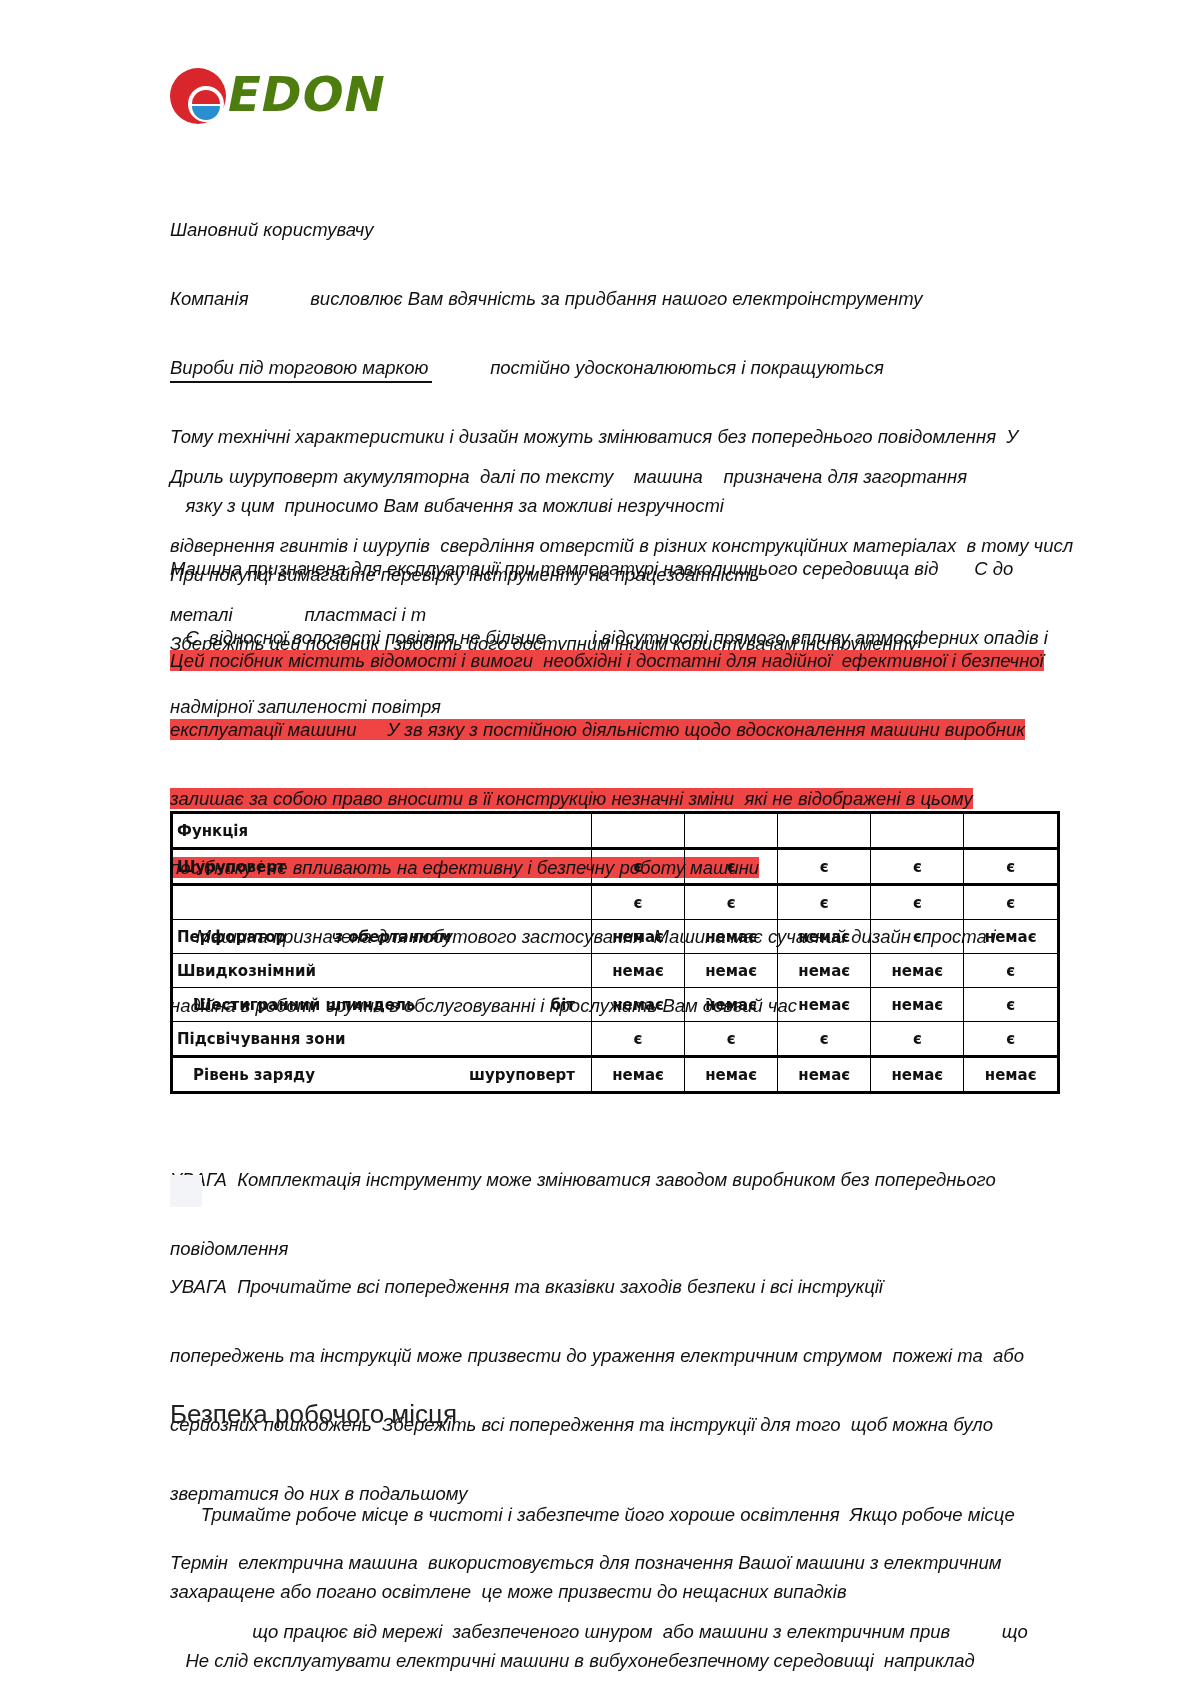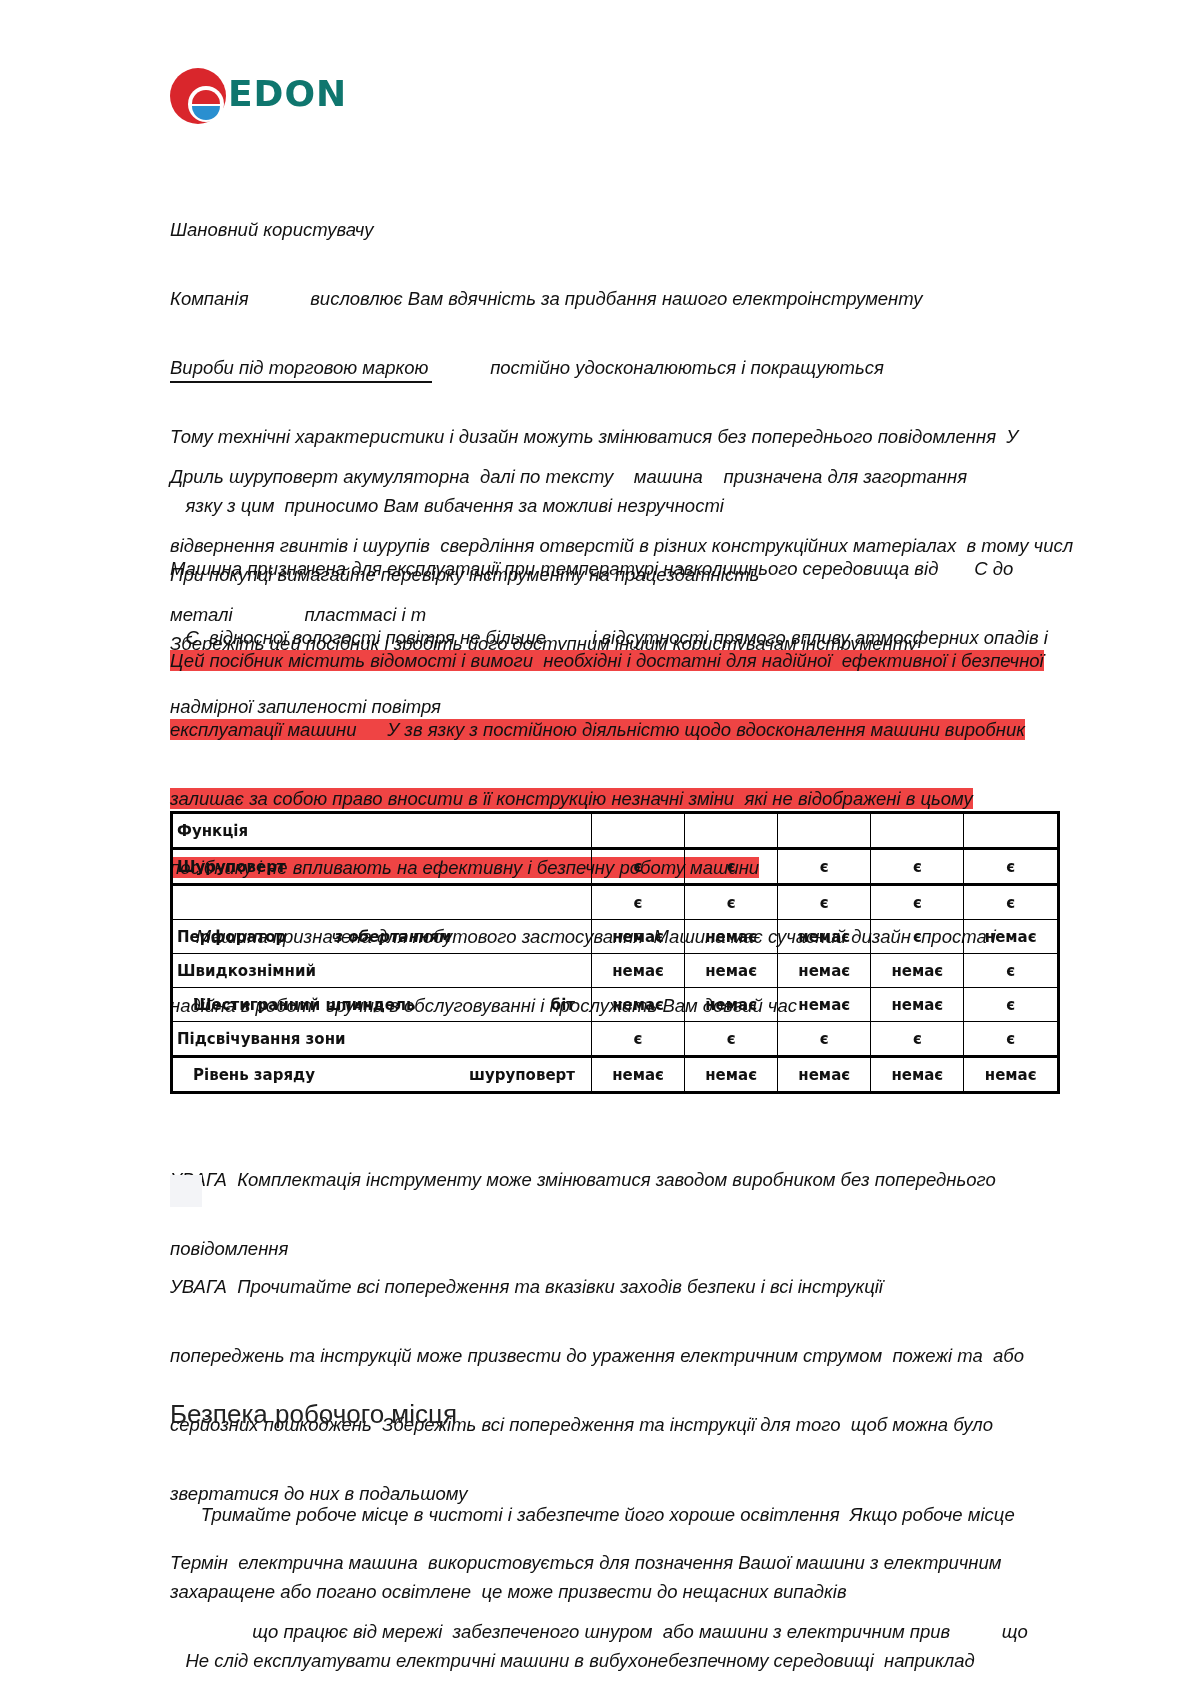--- a/index.html
+++ b/index.html
@@ -1,21 +1,21 @@
 <!DOCTYPE html>
 <html><head>
 <meta charset="utf-8">
 <style>
   html, body { margin: 0; padding: 0; background: #ffffff; }
   body { width: 1191px; height: 1683px; position: relative; overflow: hidden;
          font-family: "Liberation Sans", sans-serif; color: #111; }
   .abs { position: absolute; }
   .logo { left: 168px; top: 66px; width: 160px; height: 60px; }
   .logo-text { position: absolute; left: 60px; top: 8px; font-family: "DejaVu Sans", sans-serif;
-               font-weight: bold; font-size: 36px; color: #0f766e; letter-spacing: 1px; line-height: 40px; }
+               font-weight: bold; font-size: 48px; color: #4d7c0f; letter-spacing: 1px; line-height: 40px; font-style: italic; }
   .txt { font-size: 18.5px; line-height: 23px; white-space: pre; font-style: italic; }
   .para { left: 170px; }
   .hl { background: #ef4444; }
   .rule { left: 170px; top: 381px; width: 262px; height: 2px; background: #111; }
   table.func { position: absolute; left: 170px; top: 811px; width: 890px; border-collapse: collapse;
                border: 3px solid #000; font-family: "DejaVu Sans", sans-serif; font-weight: bold; font-size: 15px; }
   table.func td { border: 1.5px solid #000; height: 33px; padding: 0 4px; }
   table.func tr.thick-bottom td { border-bottom: 3px solid #000; }
   table.func td.label { width: 410px; text-align: left; }
   table.func td.val { text-align: center; }

